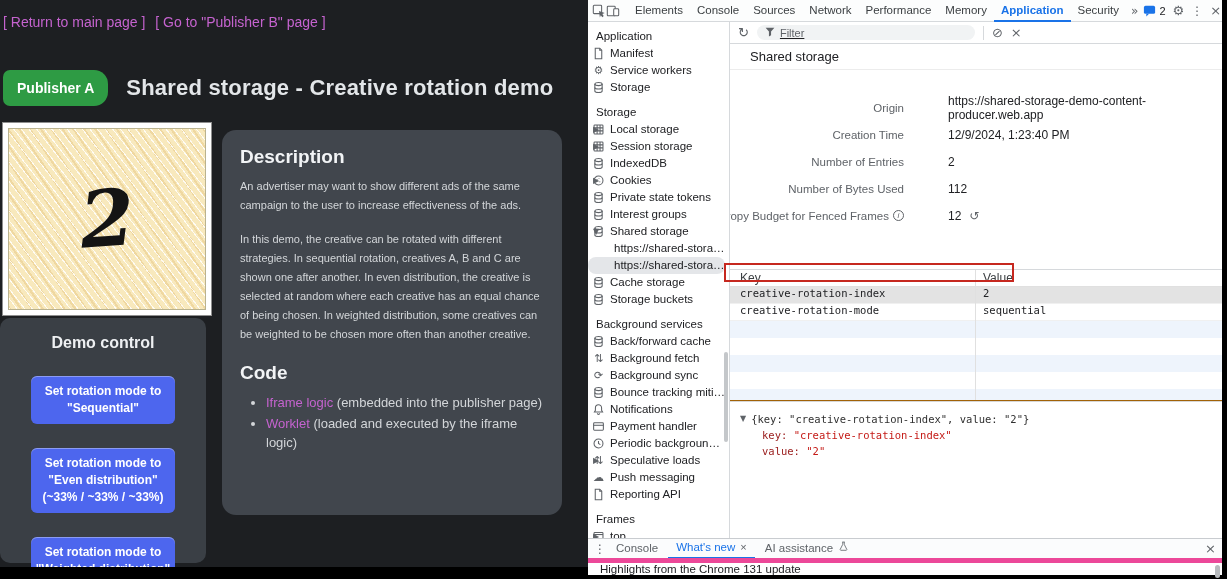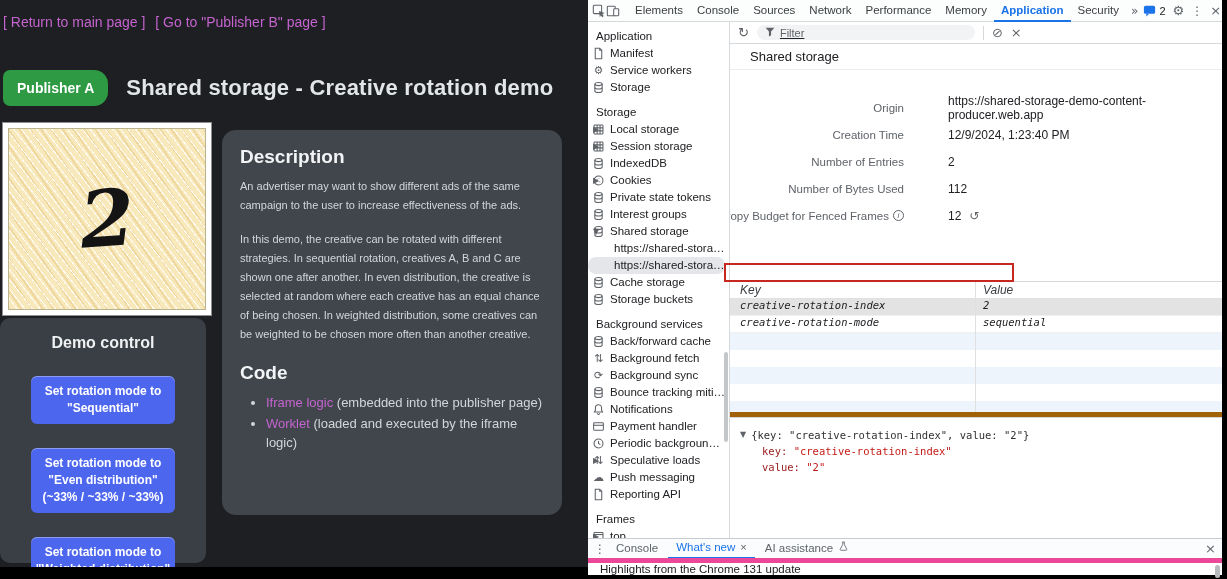--- a/index.html
+++ b/index.html
@@ -95,21 +95,21 @@
 
   .dt-fields { padding-top:24px; height:159px; flex:none; }
   .field-row { height:27px; display:flex; align-items:center; padding-left:10px;gap:32px; }
   .field-label { width:164px; flex:none; text-align:right; color:#5f6368; font-size:11.5px;
                  white-space:nowrap; display:flex; justify-content:flex-end; align-items:center; gap:4px;}
   .field-value { margin-left:12px; font-size:12px; color:#202124; display:flex; align-items:center; gap:8px;}
   .info-circle { width:11px; height:11px; border:1px solid #5f6368; border-radius:50%; font-size:8px;
                  line-height:9px; text-align:center; color:#5f6368; font-style:italic; flex:none; cursor:pointer;}
   .undo-g { font-size:12px; cursor:pointer; }
 
-  .dt-table { margin-top:52px; flex:none; position:relative; border-top:1px solid #d6d9dc; border-bottom:5px solid #a16207;font-style:italic;}
+  .dt-table { margin-top:40px; flex:none; position:relative; border-top:1px solid #d6d9dc; border-bottom:1px solid #a16207;}
   .col-divider { position:absolute; left:245px; top:0; bottom:0; width:1px; background:#e0e0e0; }
   .t-header { height:17px; display:flex; border-bottom:1px solid #e0e0e0; align-items:center; }
   .t-header .hk { width:245px; padding-left:10px; color:#3c4043; }
   .t-header .hv { padding-left:8px; color:#3c4043; }
   .t-row { height:17px; display:flex; font-family:"DejaVu Sans Mono",monospace;
            font-size:10.5px; cursor:pointer; border-bottom:1px solid #f0f0f0; }
   .t-row .ck { width:245px; padding-left:10px; overflow:hidden; white-space:nowrap; }
   .t-row .cv { padding-left:8px; }
   .t-row.selected { background:#e3e3e3; }
   .t-filler { height:79px; background:repeating-linear-gradient(180deg,#eef4fc 0 17px,#ffffff 17px 34px); }

